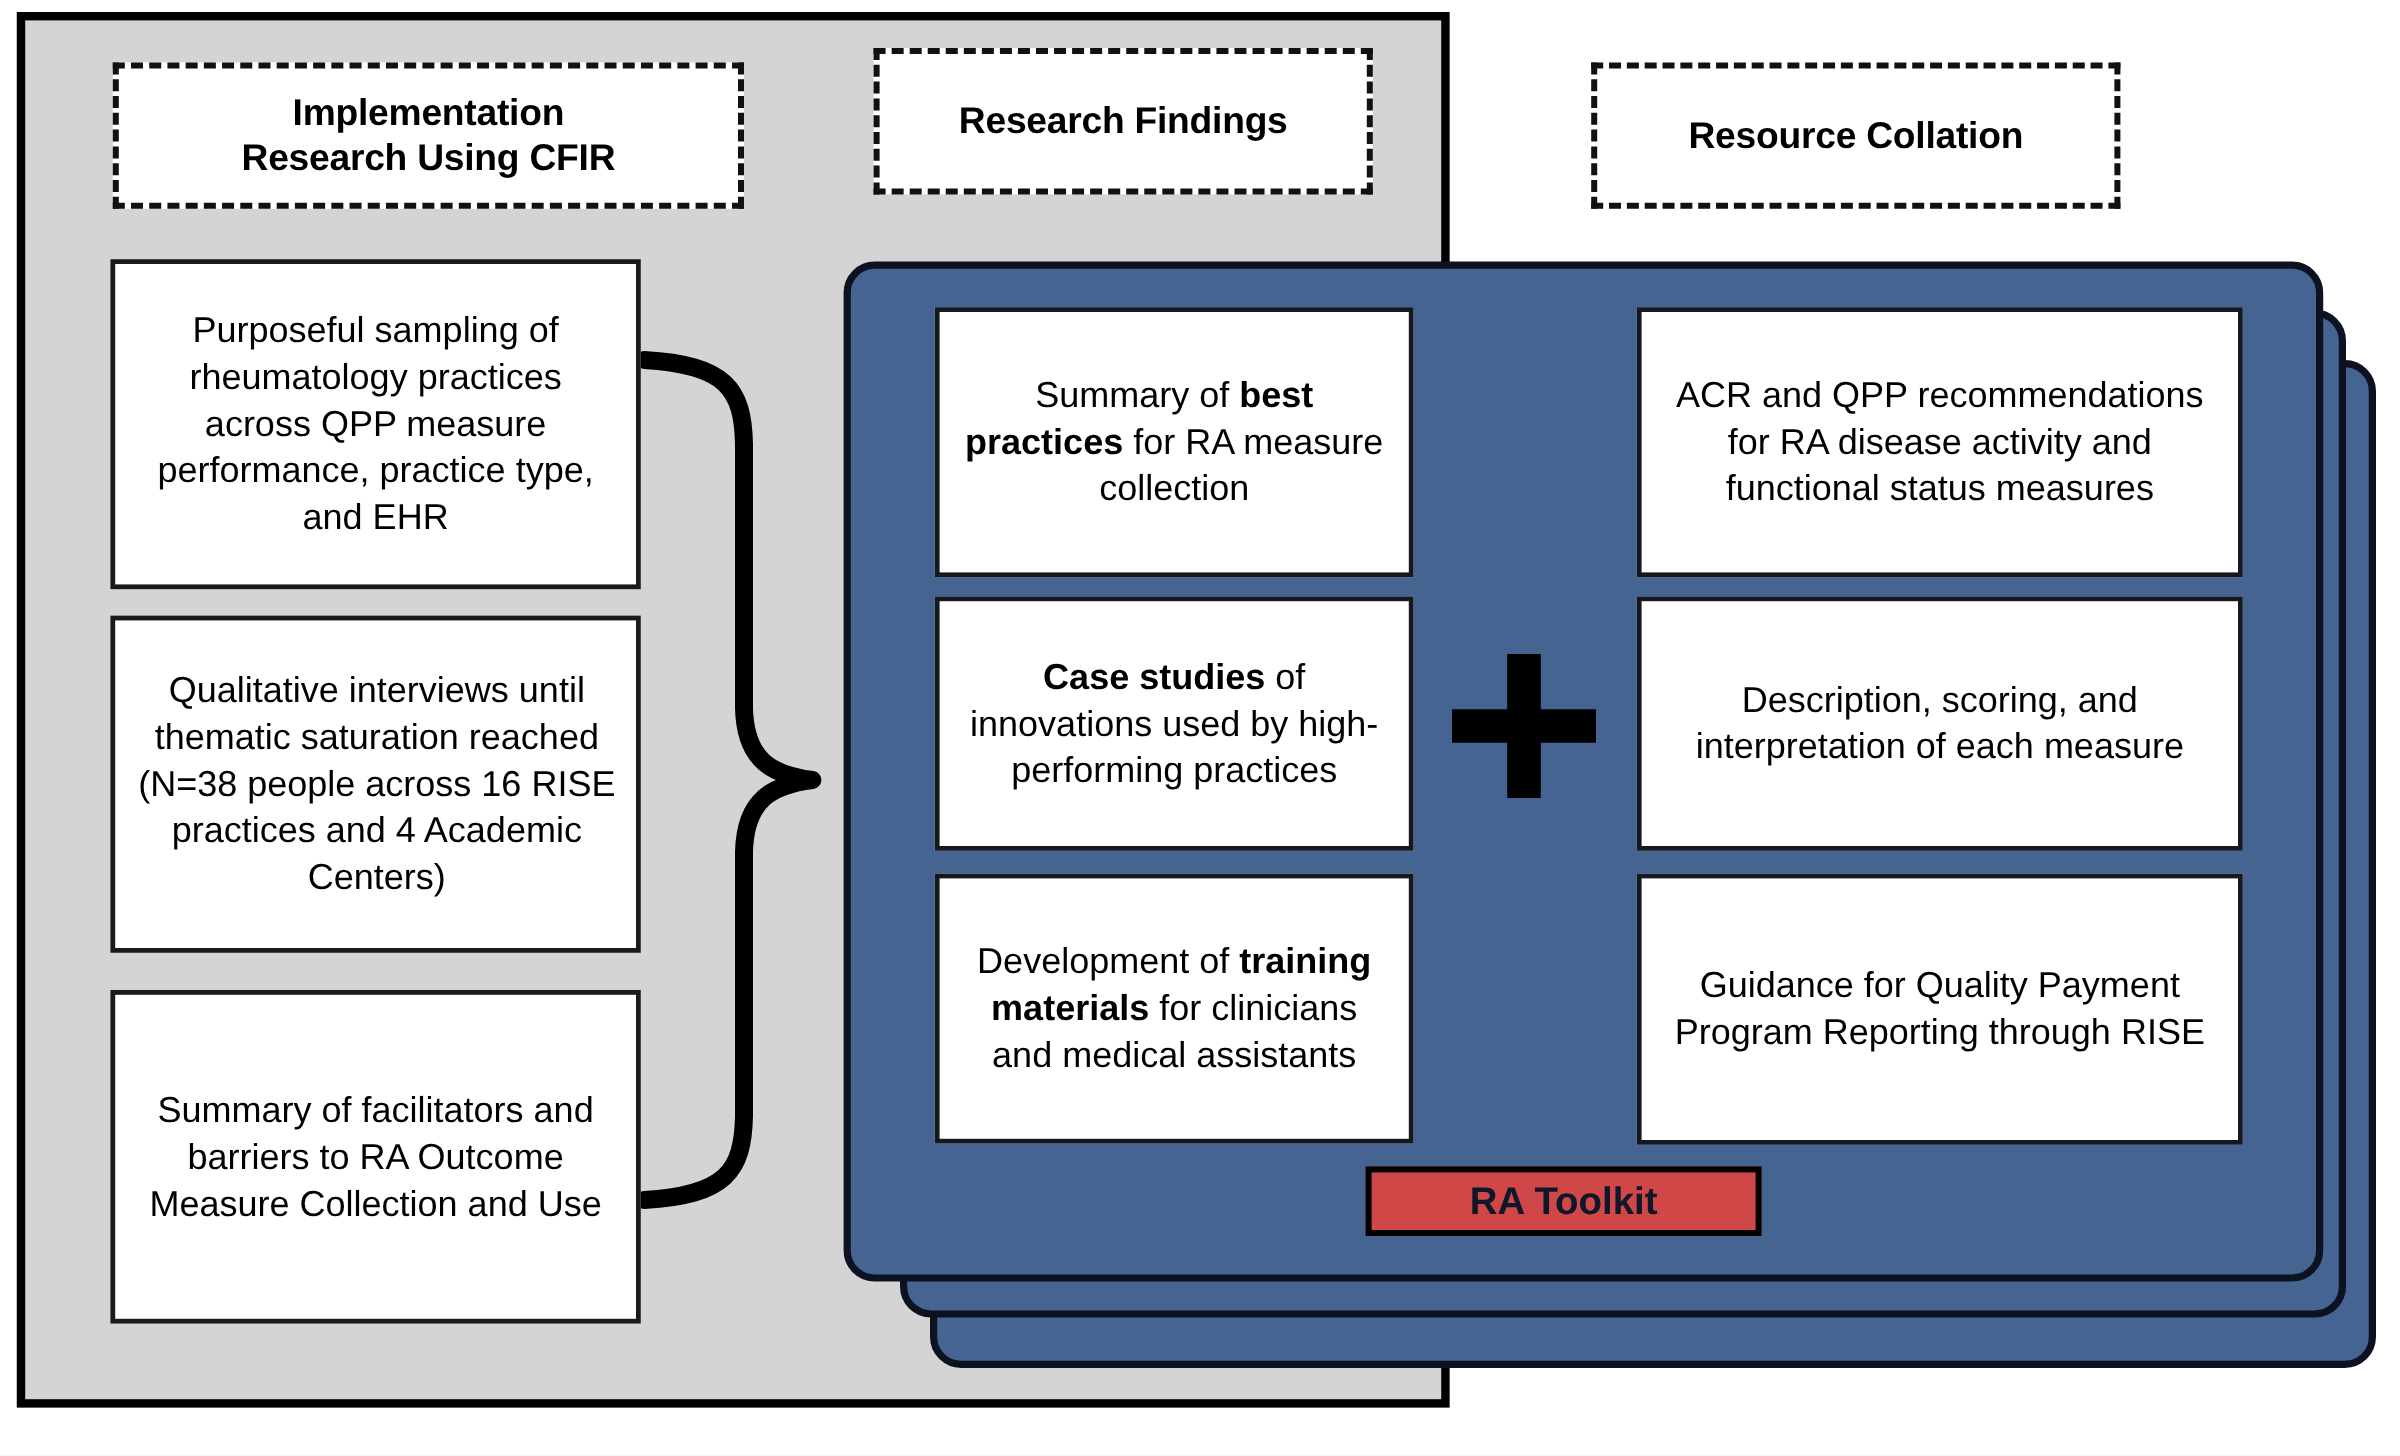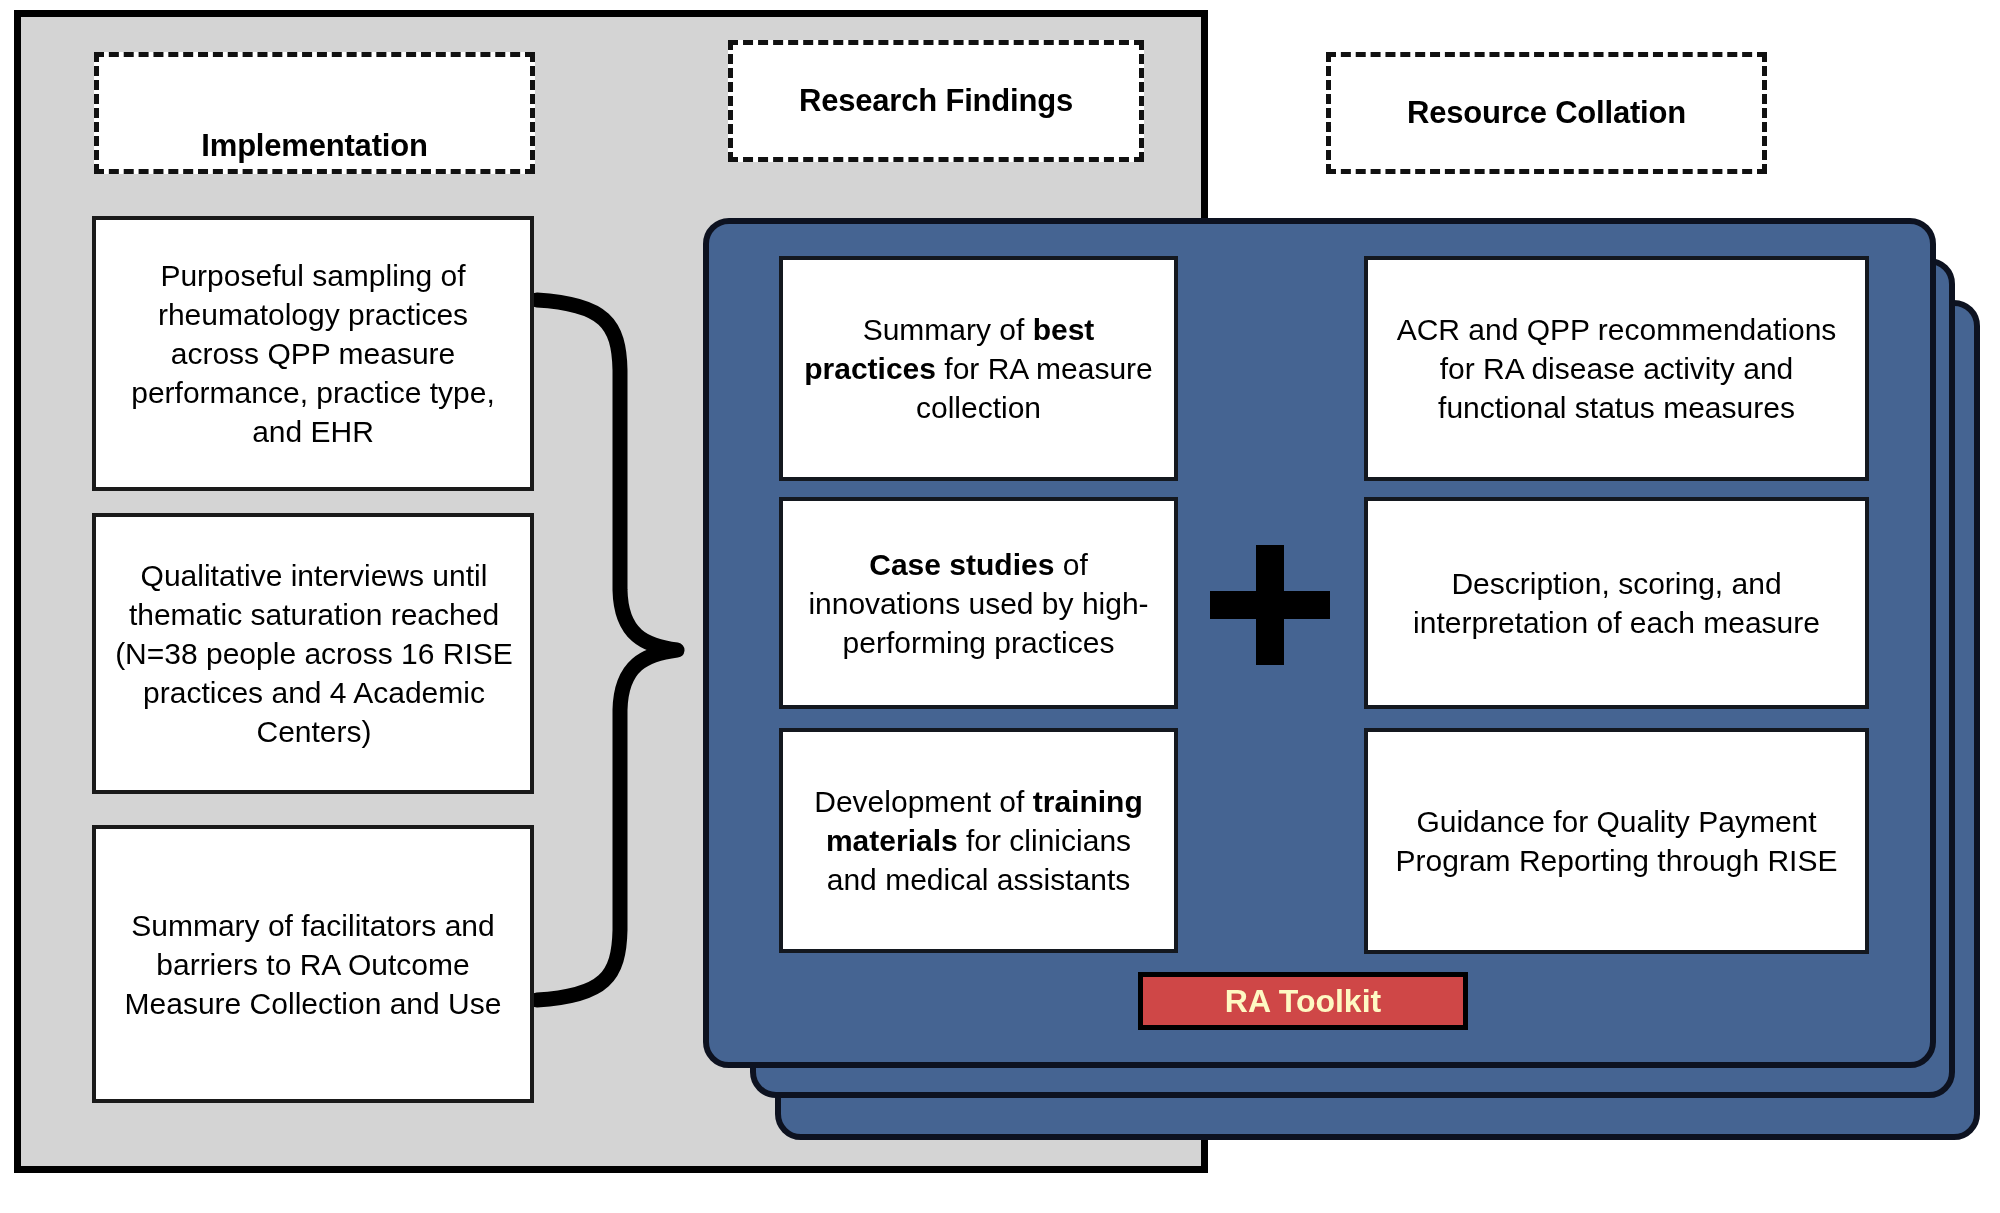--- a/index.html
+++ b/index.html
@@ -37,21 +37,21 @@
     display: flex;
     align-items: center;
     justify-content: center;
     text-align: center;
     font-weight: bold;
     font-size: 31px;
     line-height: 1.22;
     letter-spacing: -0.2px;
     padding: 4px 8px;
   }
-  #header-cfir   { left: 94px;  top: 52px;  width: 441px; height: 122px; align-items: flex-end; }
+  #header-cfir   { left: 94px;  top: 52px;  width: 526px; height: 122px; }
   #header-find   { left: 728px; top: 40px;  width: 416px; height: 122px; }
   #header-res    { left: 1326px;top: 52px;  width: 441px; height: 122px; }
 
   
   .left-box {
     position: absolute;
     background: #ffffff;
     border: 4px solid #1a1a1a;
     box-sizing: border-box;
     display: flex;
@@ -130,21 +130,21 @@
     width: 330px;
     height: 58px;
     background: #cf4747;
     border: 5px solid #000000;
     box-sizing: border-box;
     display: flex;
     align-items: center;
     justify-content: center;
     font-weight: bold;
     font-size: 32px;
-    color: #fef9c3;
+    color: #0f172a;
     z-index: 6;
   }
 
   b { font-weight: bold; }
 </style>
 </head>
 <body>
 
 <div id="gray-panel"></div>
 
@@ -156,21 +156,21 @@
            C 118 364, 94 375, 93 420
            L 93 640
            C 92 686, 78 706, 10 710" fill="none" stroke="#000000" stroke-width="15" stroke-linecap="round" stroke-linejoin="round"></path>
 </svg>
 
 <div class="blue-card" id="blue-card-back2"></div>
 <div class="blue-card" id="blue-card-back1"></div>
 <div class="blue-card" id="blue-card-front"></div>
 
 <div class="section-header" id="header-cfir">
-  <span><span>Implementation</span><br></span>
+  <span><span>Implementation</span><br><span>Research Using CFIR</span></span>
 </div>
 
 <div class="section-header" id="header-find">
   <span>Research Findings</span>
 </div>
 
 <div class="section-header" id="header-res">
   <span>Resource Collation</span>
 </div>
 

